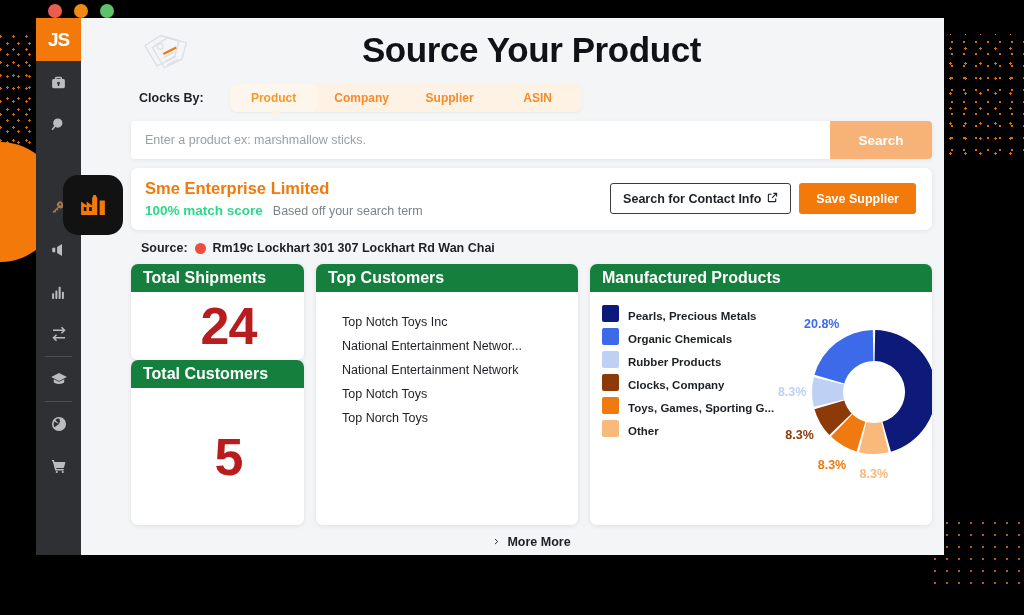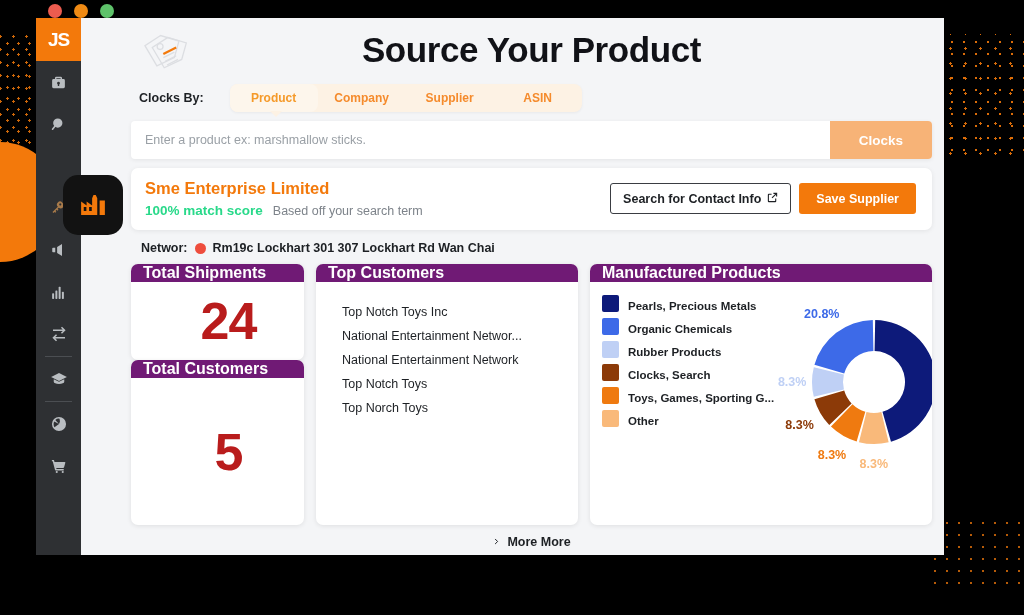--- a/index.html
+++ b/index.html
@@ -238,23 +238,23 @@
   .col-right { flex: 1; min-width: 0; }
 
   .card {
     background: #ffffff;
     border-radius: 7px;
     box-shadow: 0 1px 5px rgba(0,0,0,.09);
     overflow: hidden;
     display: flex; flex-direction: column;
   }
   .card-head {
-    background: #701a75; color: #ffffff;
+    background: #15803d; color: #ffffff;
     font-size: 16px; font-weight: 700;
-    padding: 0 12px;
+    padding: 5px 12px;
     flex: 0 0 auto;
   }
   .card-big-number {
     flex: 1; display: flex; align-items: center; justify-content: center;
     font-size: 52px; font-weight: 700; color: #b91c1c;
     letter-spacing: -1px;
     padding-left: 22px;
   }
   .stack-top { flex: 0 0 96px; }
   .stack-bot { flex: 1; margin-top: 0; }
@@ -436,21 +436,21 @@
       <div class="tabbar">
         <div class="tab active">Product</div>
         <div class="tab">Company</div>
         <div class="tab">Supplier</div>
         <div class="tab">ASIN</div>
       </div>
     </div>
 
     <div class="searchbar">
       <input class="search-input" type="text" placeholder="Enter a product ex: marshmallow sticks." style="">
-      <button class="search-btn">Clocks</button>
+      <button class="search-btn">Search</button>
     </div>
 
     <section class="supplier-card">
       <div>
         <div class="supplier-name">Sme Enterprise Limited</div>
         <div class="supplier-sub">
           <span class="match-score">100% match score</span>
           <span class="match-note">Based off your search term</span>
         </div>
       </div>
@@ -463,21 +463,21 @@
                 <path d="M21 3 11 13"></path>
               <path d="M19 14v6a1 1 0 0 1-1 1H4a1 1 0 0 1-1-1V6a1 1 0 0 1 1-1h6"></path>
             </svg>
           </span>
         </button>
         <button class="btn-solid">Save Supplier</button>
       </div>
     </section>
 
     <div class="address-row">
-      <span class="address-label">Networ:</span>
+      <span class="address-label">Source:</span>
       <span class="pin-dot"></span>
       <span class="address-text">Rm19c Lockhart 301 307 Lockhart Rd Wan Chai</span>
     </div>
 
     <div class="cards">
 
       <div class="col-left">
         <div class="card stack-top">
           <div class="card-head">Total Shipments</div>
           <div class="card-big-number">24</div>
@@ -514,21 +514,21 @@
               <div class="legend-item">
                 <span class="legend-swatch" style="background:#3d6ae8"></span>
                 <span class="legend-label">Organic Chemicals</span>
               </div>
               <div class="legend-item">
                 <span class="legend-swatch" style="background:#bfd0f5"></span>
                 <span class="legend-label">Rubber Products</span>
               </div>
               <div class="legend-item">
                 <span class="legend-swatch" style="background:#8c3a08"></span>
-                <span class="legend-label">Clocks, Search</span>
+                <span class="legend-label">Clocks, Company</span>
               </div>
               <div class="legend-item">
                 <span class="legend-swatch" style="background:#ef7a10"></span>
                 <span class="legend-label">Toys, Games, Sporting G...</span>
               </div>
               <div class="legend-item">
                 <span class="legend-swatch" style="background:#f9b97a"></span>
                 <span class="legend-label">Other</span>
               </div>
             </div>

